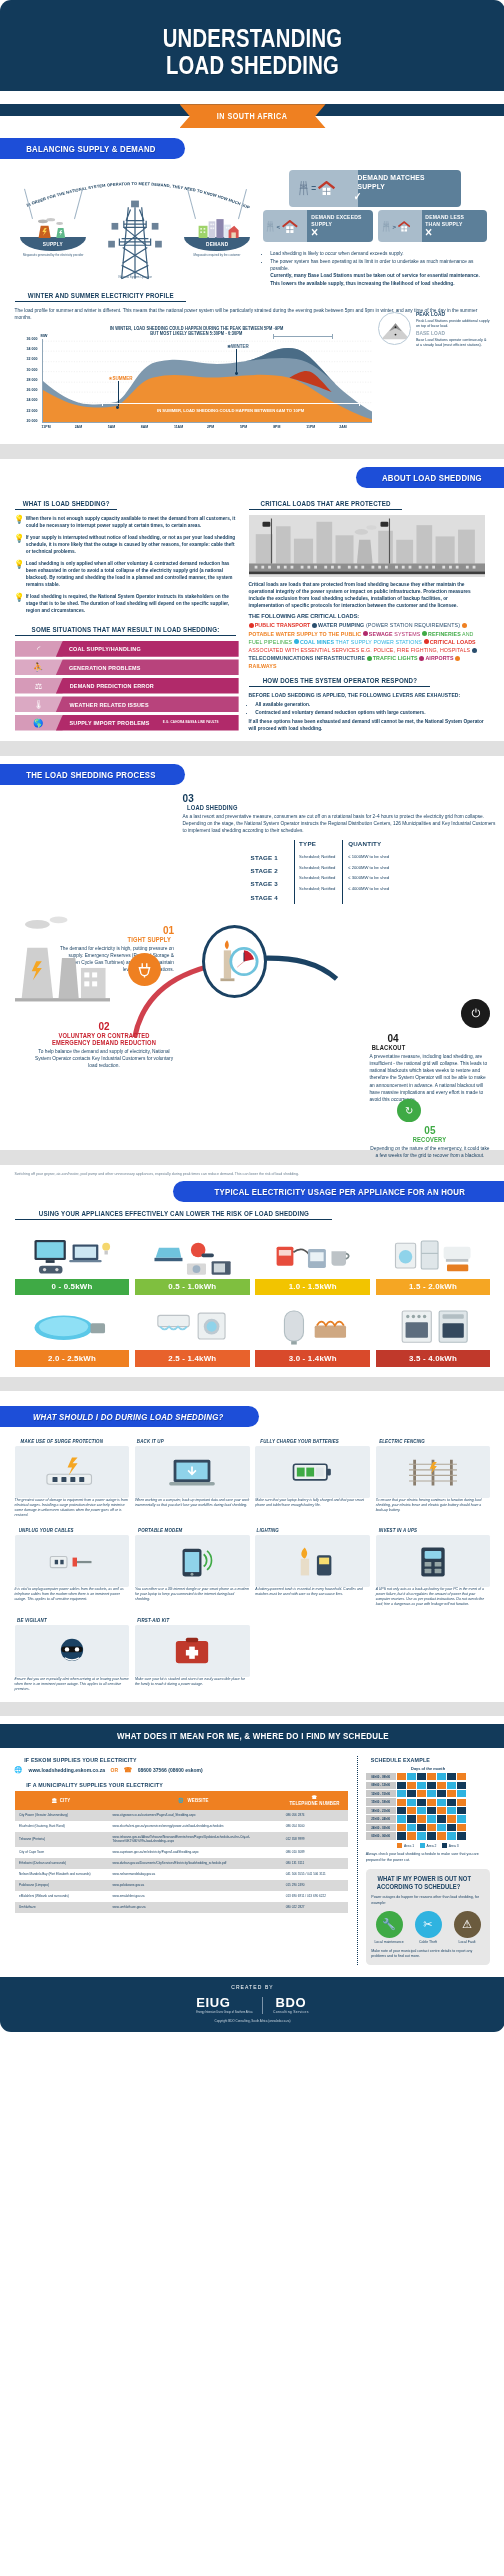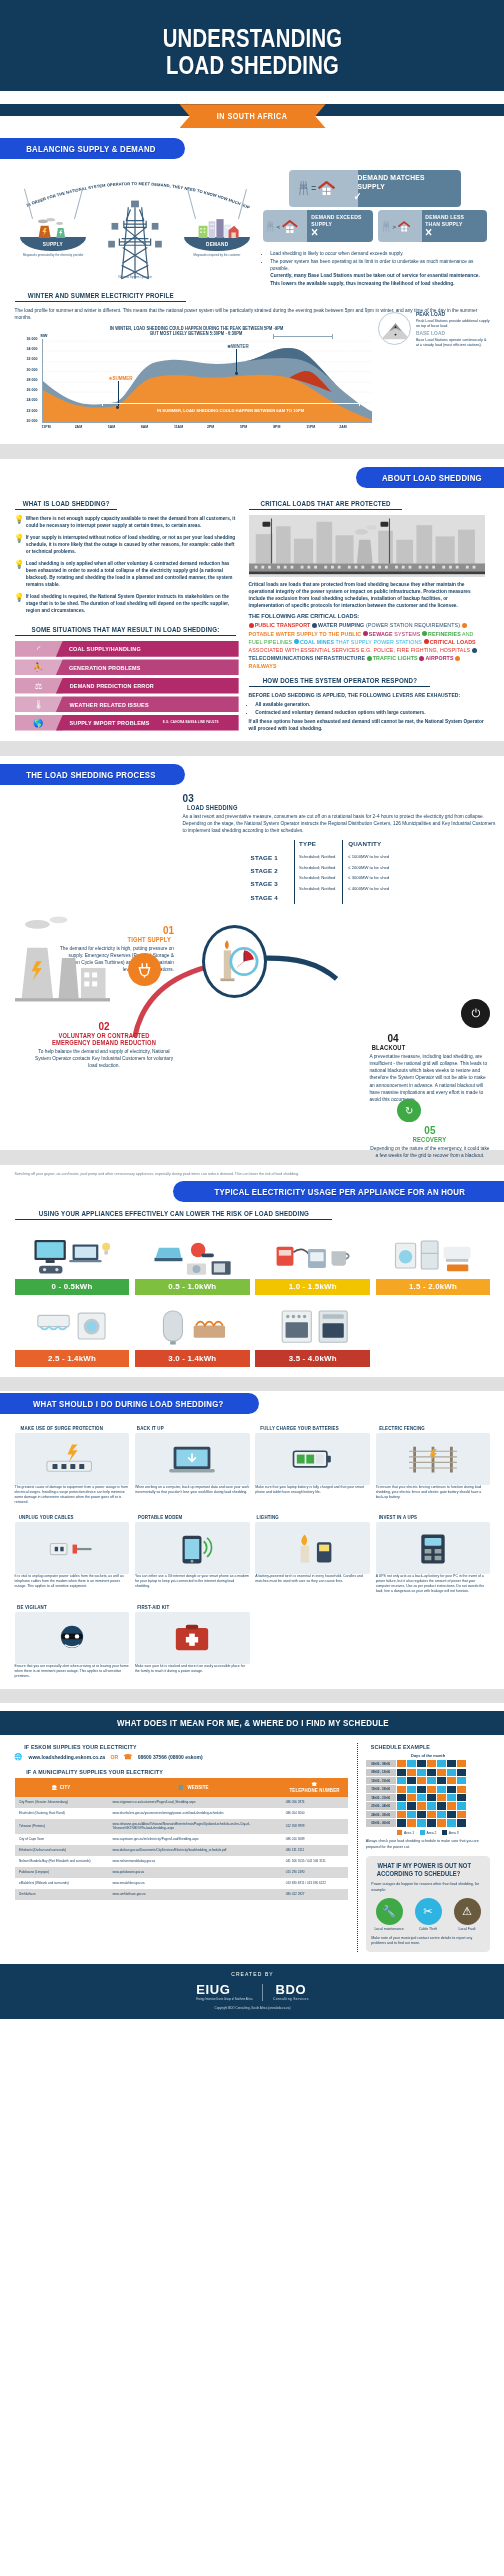--- a/index.html
+++ b/index.html
@@ -3,21 +3,21 @@
 <meta charset="utf-8">
 <style>
   * { box-sizing: border-box; margin: 0; padding: 0; }
   body {
     width: 505px;
     font-family: "Liberation Sans", sans-serif;
     background: #ffffff;
     color: #1b4263;
     -webkit-font-smoothing: antialiased;
   }
-  .page { width: 505px; position: relative; overflow: hidden; }
+  .page { width: 505px; position: relative; overflow: hidden; border-radius: 11px; }
 
   
   .hero {
     background: #123a5a;
     padding: 25px 0 12.3px 0;
     text-align: center;
     position: relative;
   }
   .hero h1 {
     font-family: "Liberation Sans Narrow", "Liberation Sans", sans-serif;
@@ -866,20 +866,32 @@
           <div class="app-bar" style="background:#f5a623;">
             <span>1.5 - 2.0</span><span>kWh</span>
           </div>
         </div>
       </div>
 
       <div class="app-grid" style="margin-top:6.7px;">
         <div class="app-cell">
           <div class="app-pic">
             <svg width="84" height="45" viewBox="0 0 150 80">
+              <ellipse cx="60" cy="44" rx="52" ry="22" fill="#5bc8e8"></ellipse>
+                <ellipse cx="60" cy="42" rx="44" ry="17" fill="#8fe0f5"></ellipse>
+              <rect x="108" y="36" width="26" height="18" rx="3" fill="#95a5a6"></rect>
+            </svg>
+          </div>
+          <div class="app-bar" style="background:#ef8021;">
+            <span>2.0 - 2.5</span><span>kWh</span>
+          </div>
+        </div>
+        <div class="app-cell">
+          <div class="app-pic">
+            <svg width="84" height="45" viewBox="0 0 150 80">
               <rect x="14" y="22" width="56" height="20" rx="4" fill="#ecf0f1" stroke="#bdc3c7" stroke-width="2"></rect>
               <path d="M18 42 q8 10 16 0 q8 10 16 0 q8 10 16 0" stroke="#8fd3ea" stroke-width="3" fill="none"></path>
               <rect x="86" y="18" width="48" height="46" rx="4" fill="#ecf0f1" stroke="#bdc3c7" stroke-width="2"></rect>
               <circle cx="110" cy="42" r="14" fill="#bdc9d1"></circle>
                 <circle cx="110" cy="42" r="9" fill="#8fd3ea"></circle>
             </svg>
           </div>
           <div class="app-bar" style="background:#e8622c;">
             <span>2.5 - 1.4</span><span>kWh</span>
           </div>
@@ -916,21 +928,21 @@
           <div class="app-bar" style="background:#c0392b;">
             <span>3.5 - 4.0</span><span>kWh</span>
           </div>
         </div>
       </div>
     </div>
   </div>
 
   <div class="band"></div>
 
-  <div style="padding-top:2px;">
+  <div style="padding-top:15px;font-style:italic;">
     <div class="sec-pill">
       <span>WHAT SHOULD I DO DURING LOAD SHEDDING?</span>
     </div>
 
     <div class="during">
       <div class="dg">
         <div class="dcard">
           <h4><span>MAKE USE OF SURGE PROTECTION</span></h4>
           <div class="dimg">
             <svg width="62" height="39" viewBox="0 0 110 70">

